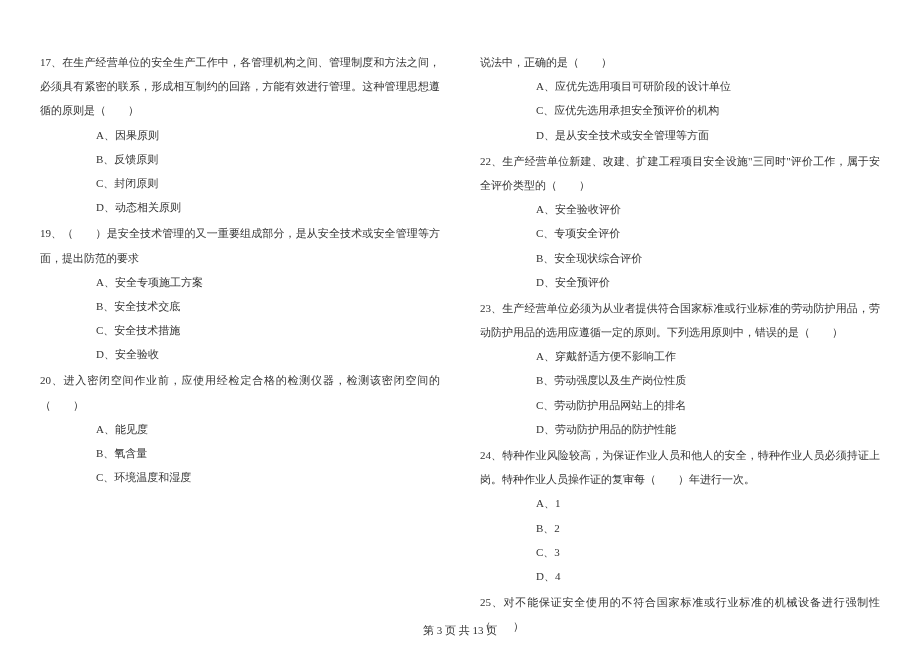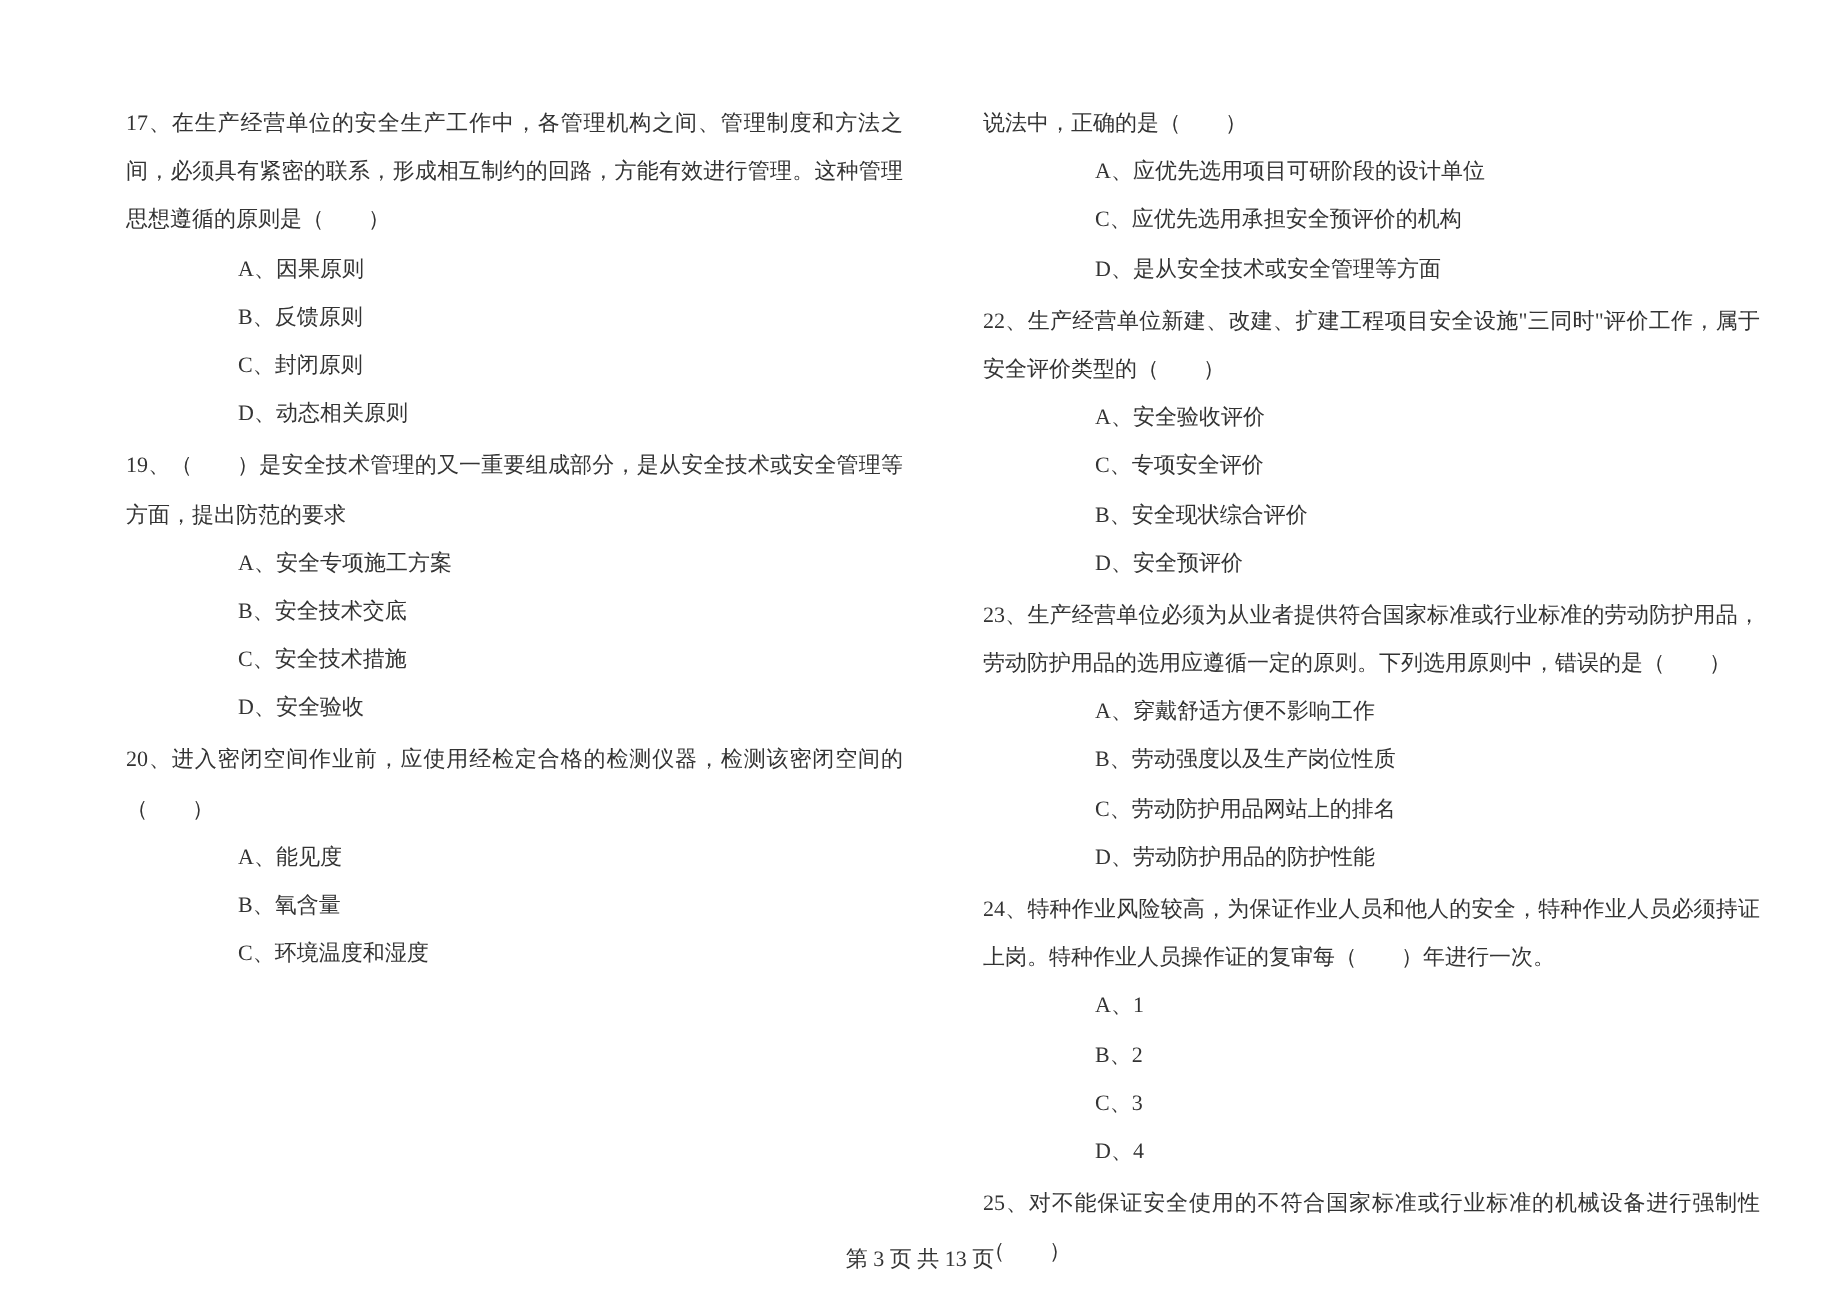--- a/index.html
+++ b/index.html
@@ -8,21 +8,21 @@
       height: 650px;
       background: #fff;
       font-family: "SimSun", "宋体", serif;
       font-size: 11px;
       color: #333;
       line-height: 2.2;
       overflow: hidden;
     }
     .page {
       display: flex;
-      padding: 50px 40px 10px 63px;
+      padding: 50px 40px 10px 40px;
       gap: 40px;
       height: 610px;
     }
     .column {
       flex: 1;
       min-width: 0;
     }
     .question {
       margin-bottom: 2px;
     }

